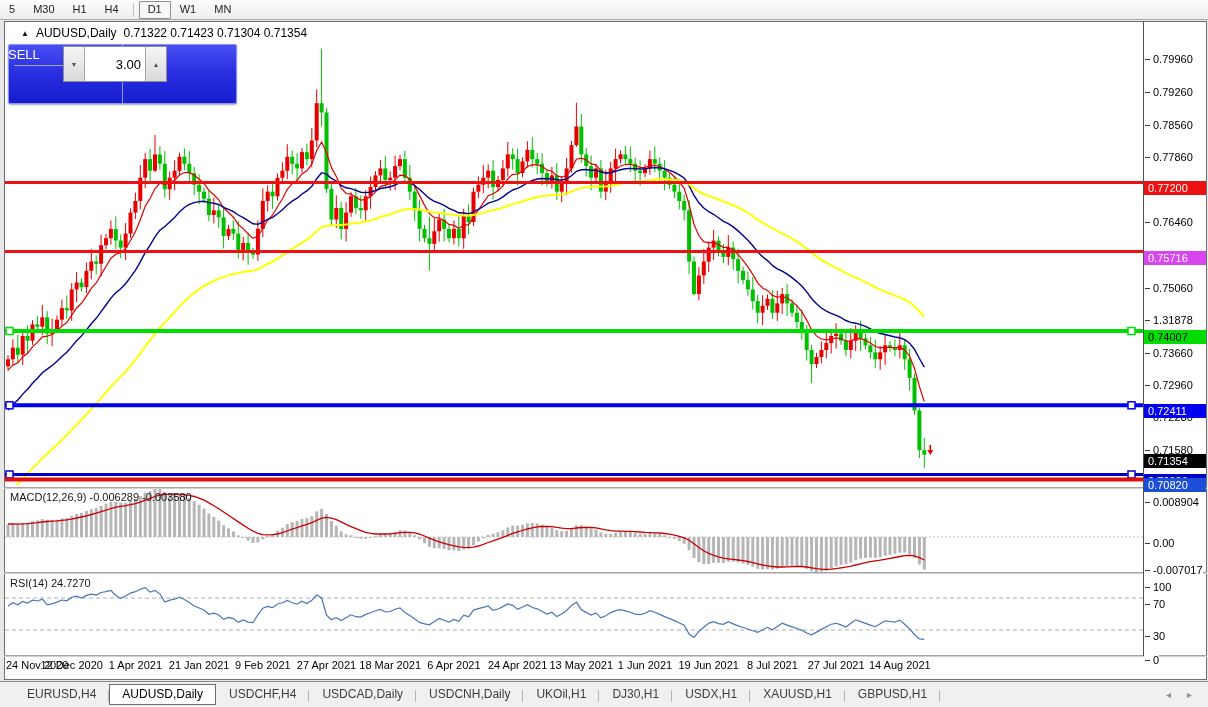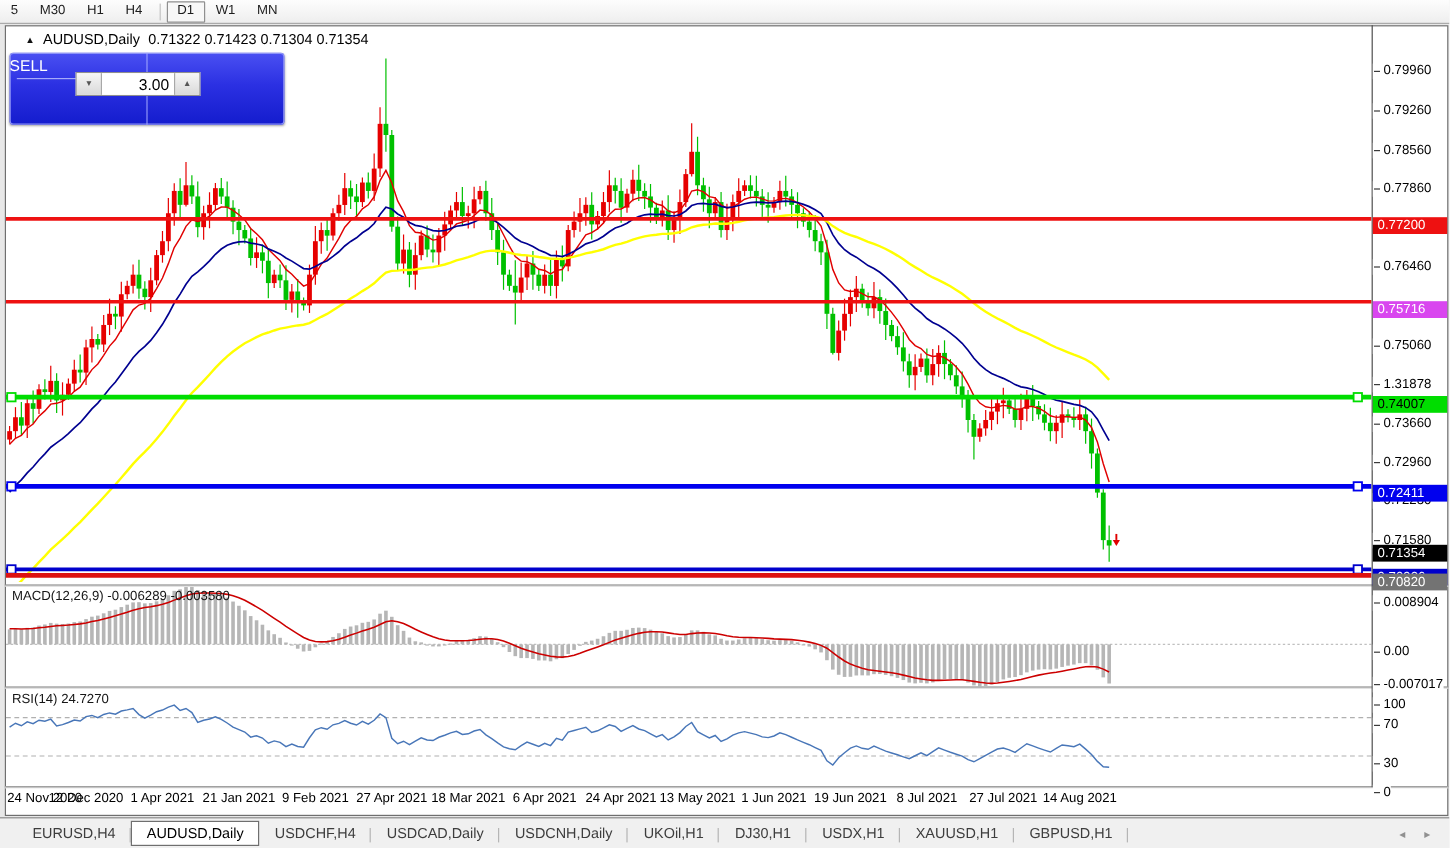--- a/index.html
+++ b/index.html
@@ -44,21 +44,21 @@
   .tp-cap{position:absolute;top:3px;color:#fff;font-size:13px;text-align:left;cursor:pointer}
   .tp-left .tp-cap{left:0;width:58px}
   .tp-right .tp-cap{right:0;width:66px}
   .tp-underline{position:absolute;top:21px;height:1px;background:rgba(205,210,255,.75)}
   .tp-left .tp-underline{left:6px;width:52px}
   .tp-right .tp-underline{right:5px;width:60px}
   .tp-price{position:absolute;bottom:3px;width:100%;text-align:center;color:#fff;white-space:nowrap;cursor:pointer}
   .tp-base{font-size:14px}
   .tp-big{font-size:30px;letter-spacing:-1px}
   .tp-sup{font-size:14px;position:relative;top:-11px}
-  .spinner{position:absolute;left:55px;top:16px;width:104px;height:20px;background:#fff;
+  .spinner{position:absolute;left:55px;top:2px;width:104px;height:36px;background:#fff;
       border:1px solid #8f8f8f;display:flex;box-sizing:border-box;z-index:2}
   .spin-btn{width:20px;background:linear-gradient(#f6f6f6,#d9d9d9);font-size:7px;color:#555;
       display:flex;align-items:center;justify-content:center;cursor:pointer}
   .spin-btn.dn{border-right:1px solid #a8a8a8}
   .spin-btn.up{border-left:1px solid #a8a8a8}
   .spin-val{flex:1;border:none;min-width:0;text-align:right;font-size:13px;padding:0 4px;
       font-family:"Liberation Sans",sans-serif;outline:none;color:#000}
   
   .date-row{position:absolute;left:5px;top:658px;width:1138px;height:18px;font-size:11px;color:#000;z-index:5}
   .date-label{position:absolute;top:1px;white-space:nowrap}
@@ -1097,21 +1097,21 @@
       <div class="tick" style="top: 287.1px;">1.31878</div>
       <div class="tick" style="top: 319.7px;">0.73660</div>
       <div class="tick" style="top: 352.3px;">0.72960</div>
       <div class="tick" style="top: 383.9px;">0.72280</div>
       <div class="tick" style="top: 416.5px;">0.71580</div>
       <div class="ptag" style="top: 154.4px; background: rgb(238, 17, 17); color: rgb(255, 255, 255);">0.77200</div>
       <div class="ptag" style="top: 223.5px; background: #d946ef; color: rgb(255, 255, 255);">0.75716</div>
       <div class="ptag" style="top: 303px; background: rgb(0, 221, 0); color: rgb(0, 0, 0);">0.74007</div>
       <div class="ptag" style="top: 377.3px; background: rgb(0, 0, 238); color: rgb(255, 255, 255);">0.72411</div>
       <div class="ptag" style="top: 446.5px; background: rgb(0, 0, 204); color: rgb(255, 255, 255);">0.70926</div>
-      <div class="ptag" style="top: 451.4px; background: #737373; color: rgb(255, 255, 255);">0.70820</div>
+      <div class="ptag" style="top: 451.4px; background: #1d4ed8; color: rgb(255, 255, 255);">0.70820</div>
       <div class="ptag" style="top: 426.6px; background: rgb(0, 0, 0); color: rgb(255, 255, 255);">0.71354</div>
       <div class="tick" style="top: 468.5px;">0.008904</div>
       <div class="tick" style="top: 509.5px;">0.00</div>
       <div class="tick" style="top: 536.5px;">-0.007017</div>
       <div class="tick" style="top: 554px;">100</div>
       <div class="tick" style="top: 570.5px;">70</div>
       <div class="tick" style="top: 602.5px;">30</div>
       <div class="tick" style="top: 626.5px;">0</div>
     </div>
 

